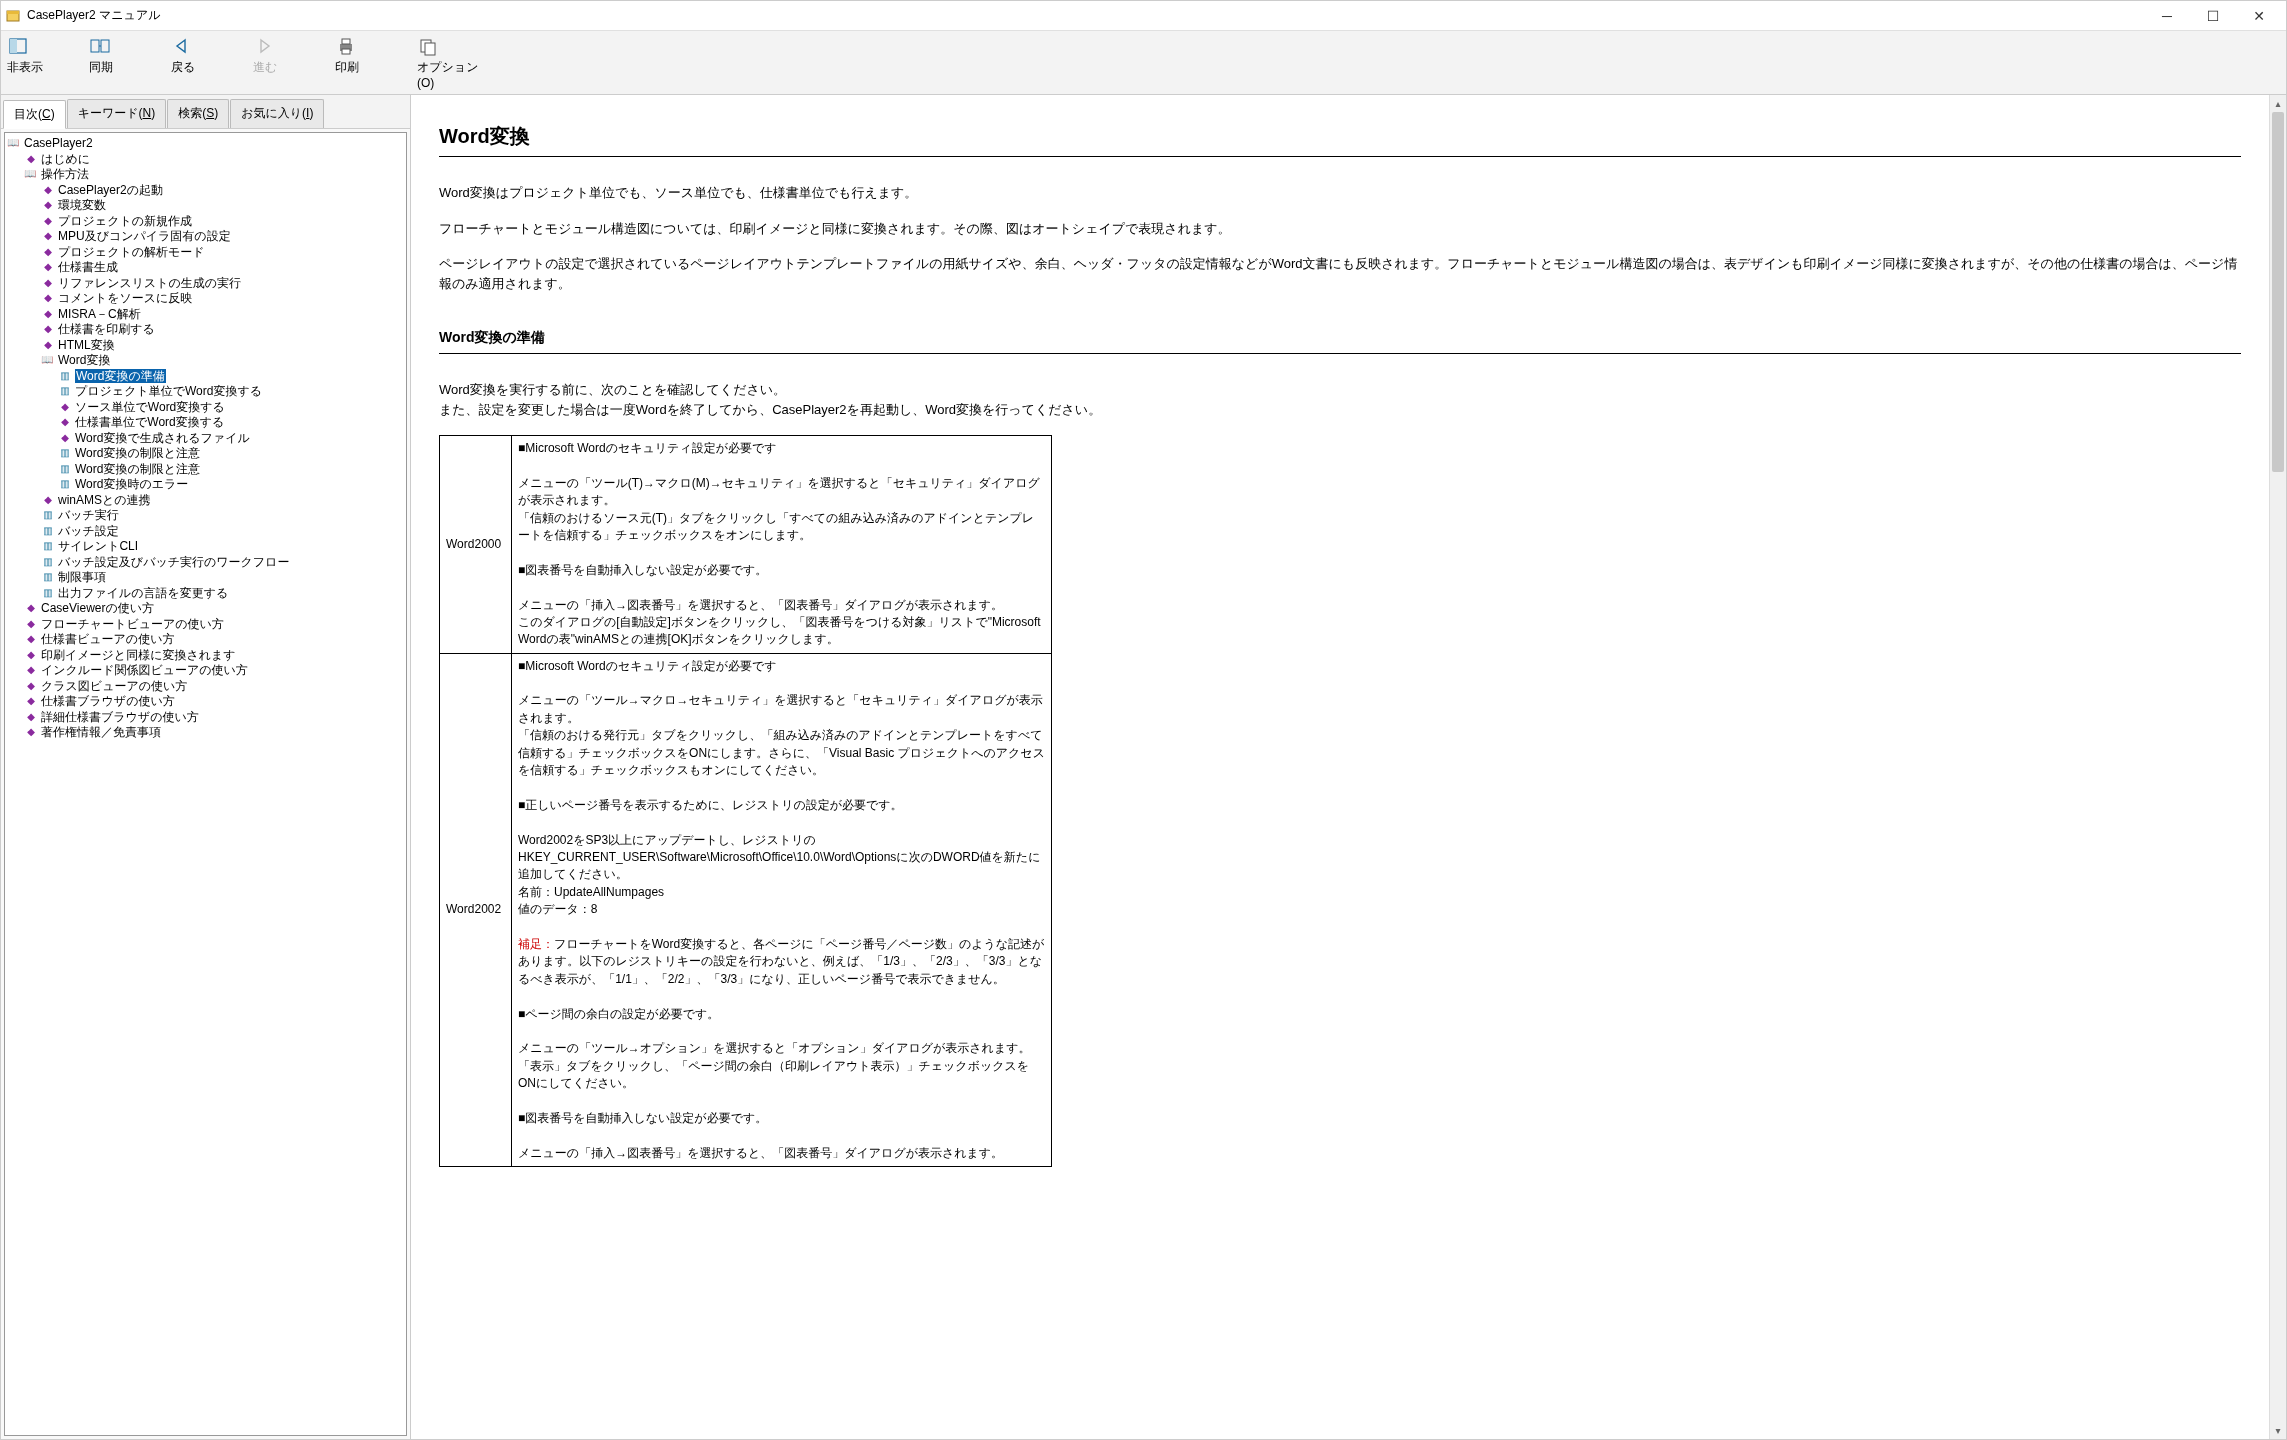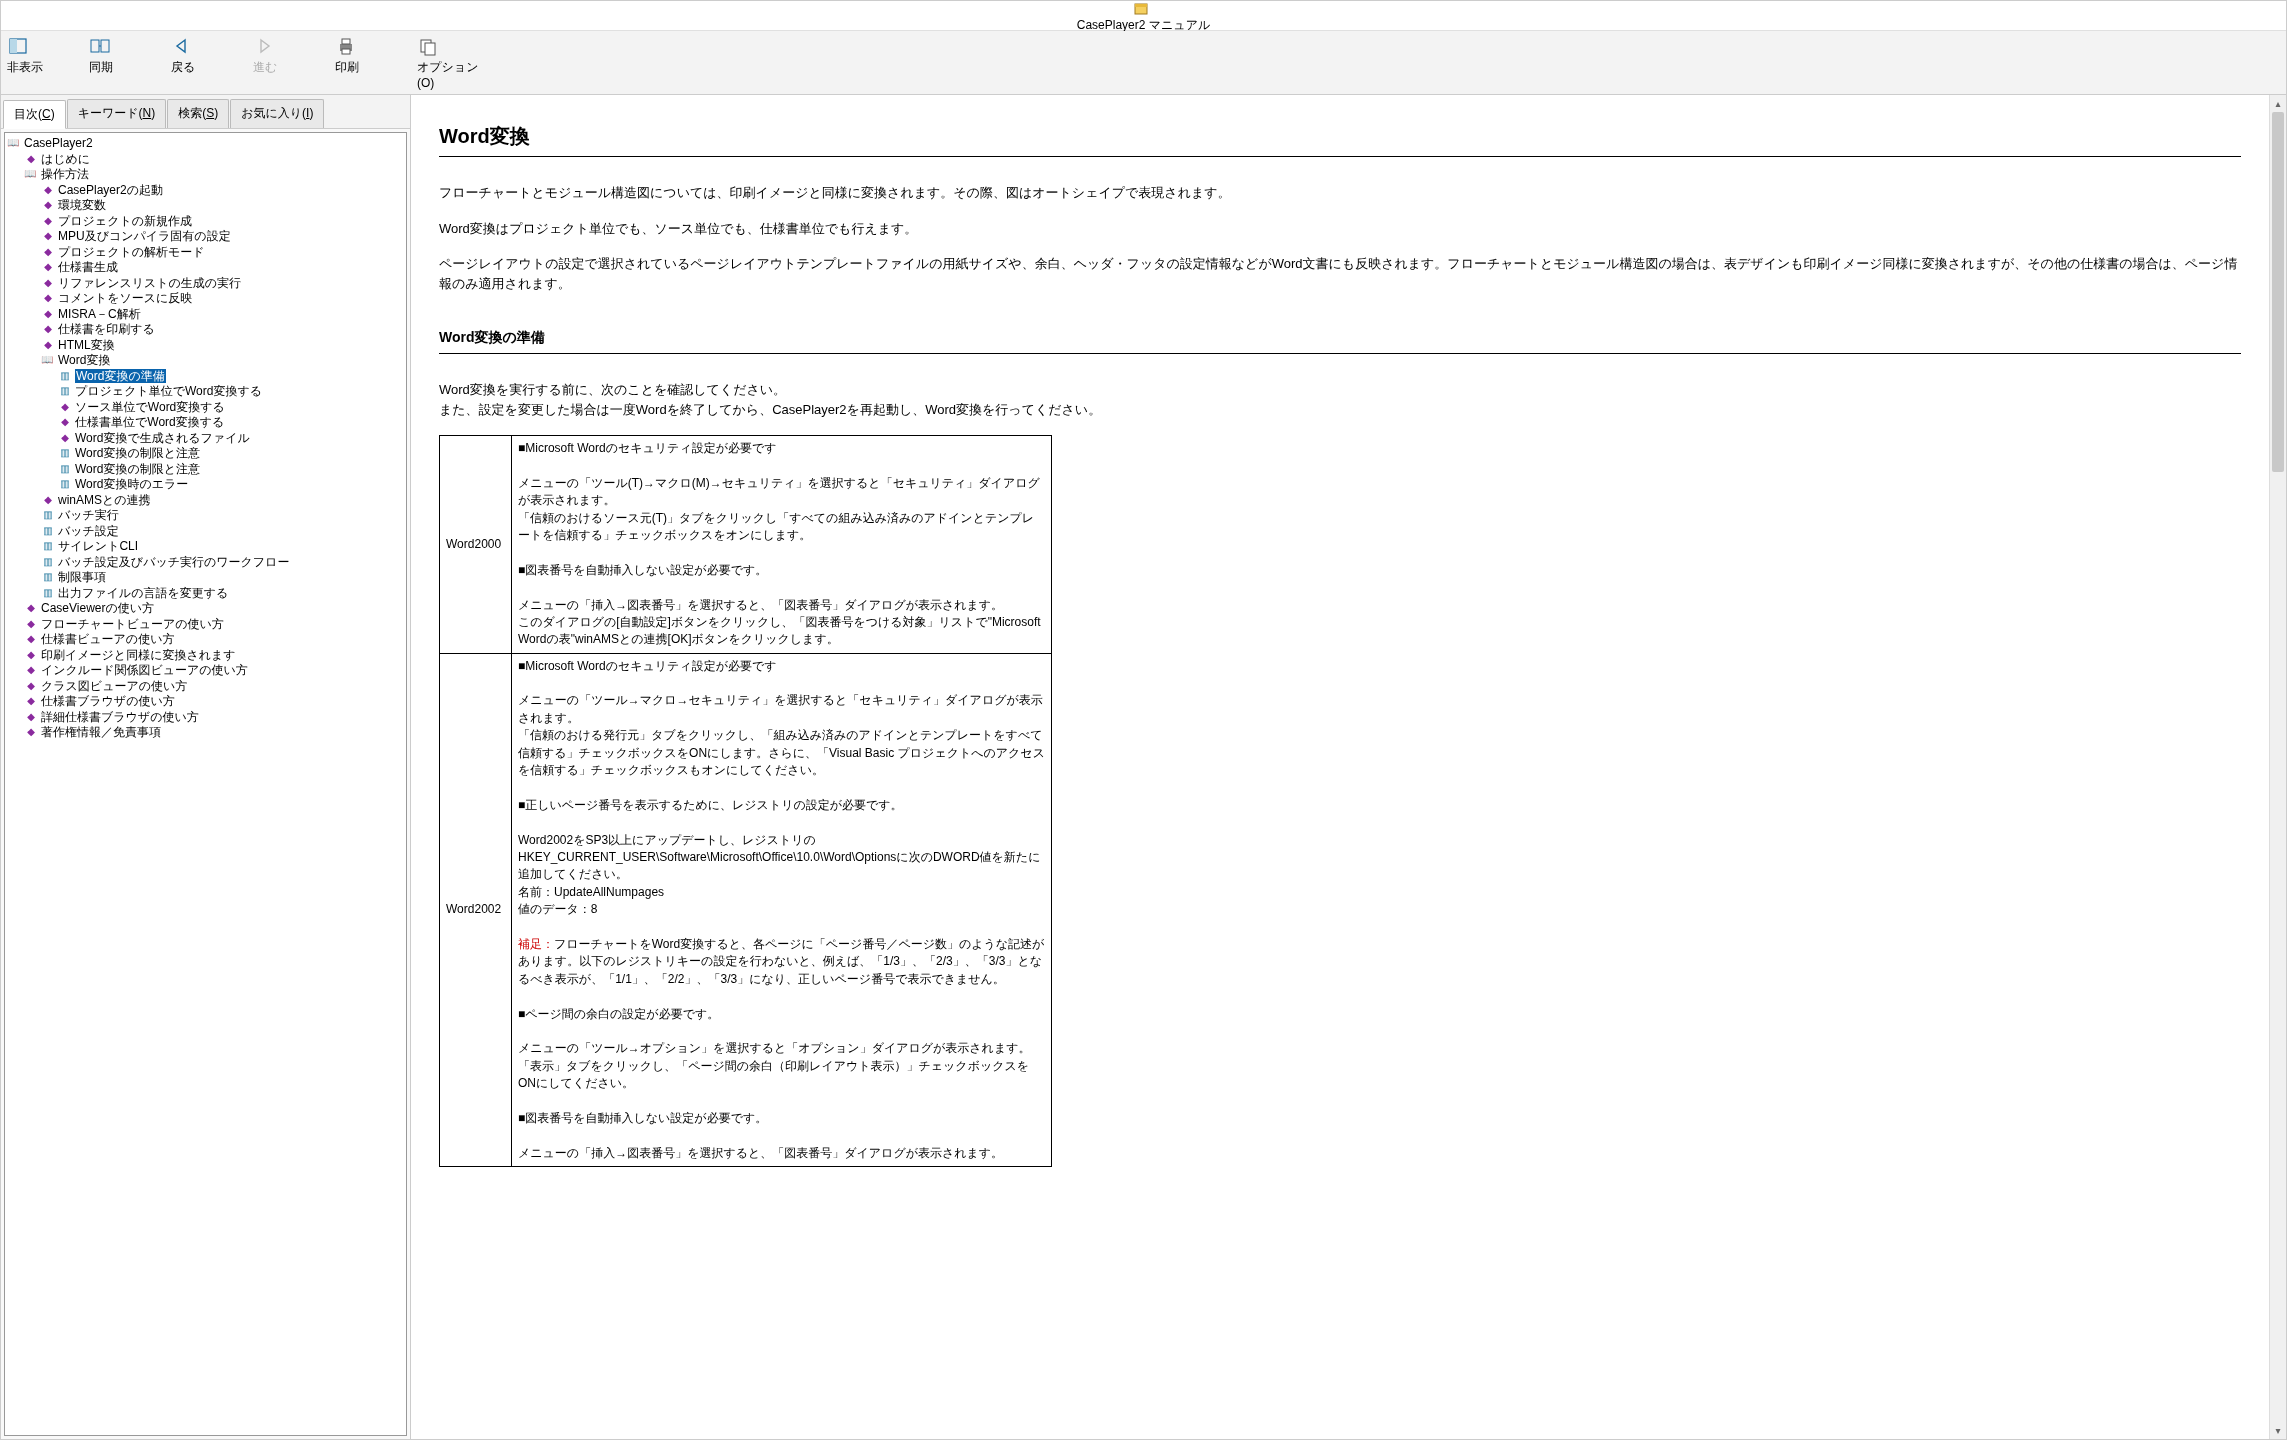--- a/index.html
+++ b/index.html
@@ -16,21 +16,20 @@
     height: 100vh;
     border: 1px solid #ccc;
   }
   .titlebar {
     display: flex;
     align-items: center;
     height: 30px;
     background: #fff;
     border-bottom: 1px solid #e0e0e0;
     padding: 0 4px;
-    flex-direction: column;
   }
   .titlebar .app-icon {
     width: 16px; height: 16px;
     margin-right: 6px;
     display:inline-flex;align-items:center;justify-content:center;
   }
   .titlebar .title { font-size: 12px; color:#000; }
   .titlebar .win-controls {
     margin-left: auto;
     display: flex;
@@ -387,22 +386,22 @@
             </ul>
           </li>
         </ul>
       </div>
     </div>
 
     <div class="right-pane">
       <div class="content">
         <h1>Word変換</h1>
         <hr>
+        <p>Word変換はプロジェクト単位でも、ソース単位でも、仕様書単位でも行えます。</p>
         <p>フローチャートとモジュール構造図については、印刷イメージと同様に変換されます。その際、図はオートシェイプで表現されます。</p>
-        <p>Word変換はプロジェクト単位でも、ソース単位でも、仕様書単位でも行えます。</p>
         <p>ページレイアウトの設定で選択されているページレイアウトテンプレートファイルの用紙サイズや、余白、ヘッダ・フッタの設定情報などがWord文書にも反映されます。フローチャートとモジュール構造図の場合は、表デザインも印刷イメージ同様に変換されますが、その他の仕様書の場合は、ページ情報のみ適用されます。</p>
         <h2>Word変換の準備</h2>
         <hr>
         <p style="margin-bottom:0">Word変換を実行する前に、次のことを確認してください。</p>
         <p>また、設定を変更した場合は一度Wordを終了してから、CasePlayer2を再起動し、Word変換を行ってください。</p>
         <table class="tbl">
           <tbody>
               <tr>
             <td>Word2000</td>
             <td>

